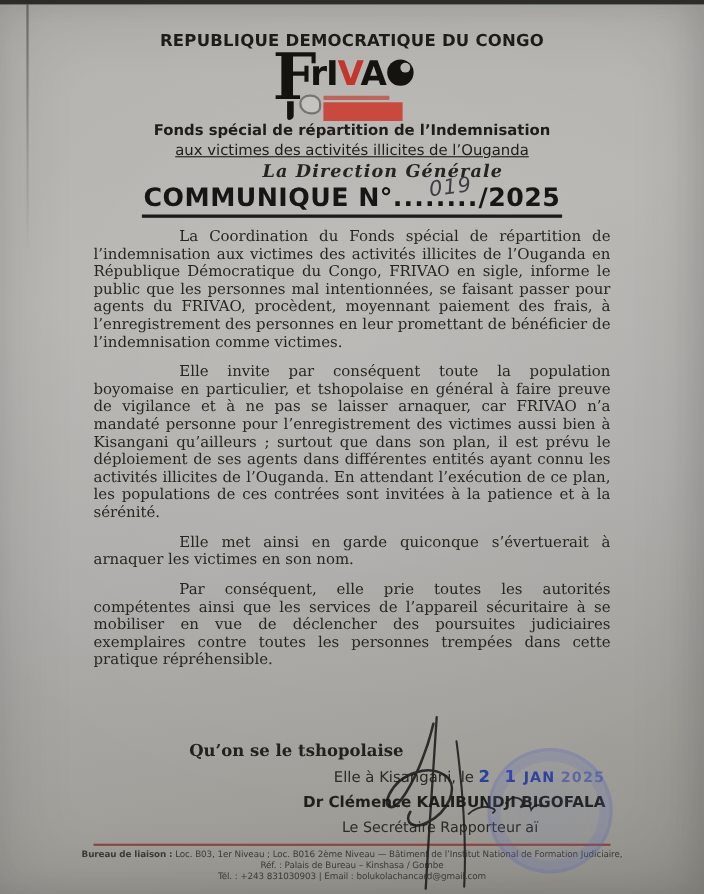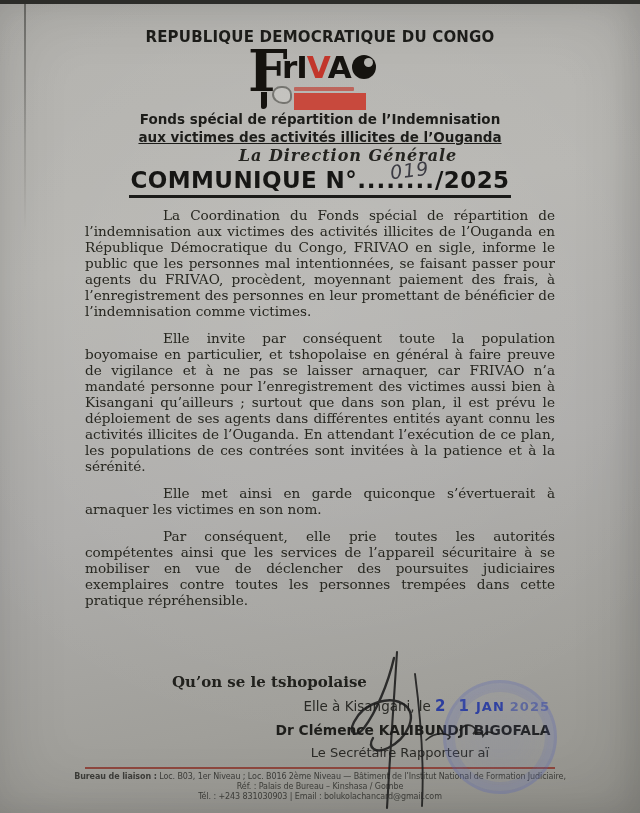--- a/index.html
+++ b/index.html
@@ -31,21 +31,21 @@
         position:relative;top:1px;margin-left:1px;}
   .lg-o::after{content:"";position:absolute;right:3px;top:3px;width:9px;height:9px;border-radius:50%;
         background:#b4b3af;}
   .lg-smalltext{position:absolute;left:46px;top:35px;width:60px;height:4px;background:#bf4a3f;opacity:.75;
         border-radius:1px;}
   .lg-redbar{position:absolute;left:46px;top:41px;width:72px;height:17px;background:#c8493d;}
   .lg-hand{position:absolute;left:24px;top:34px;width:16px;height:14px;border:2px solid #4a4a45;
         border-radius:50% 50% 40% 60%;opacity:.6;background:rgba(240,240,235,.35);}
 
   .org1{top:111px;font-weight:bold;font-size:13.5px;color:#1d1d1a;}
-  .org2{top:129px;font-weight:bold;font-size:13.5px;color:#1d1d1a;}
+  .org2{top:129px;font-weight:normal;font-size:13.5px;color:#1d1d1a;}
   .org2 span{text-decoration:underline;}
   .org3{top:146px;font-family:"DejaVu Serif",serif;font-style:italic;font-weight:bold;
         font-size:16px;letter-spacing:1px;color:#242420;padding-left:28px;}
 
   
   .title-wrap{top:167px;}
   .title{display:inline-block;position:relative;font-weight:bold;font-size:23px;letter-spacing:.4px;
         color:#161614;border-bottom:3px solid #1b1b19;padding:0 2px 2px 2px;}
   .t-dots{letter-spacing:1px;}
   .t-hand{position:absolute;right:82px;top:-8px;font-family:"DejaVu Sans",sans-serif;font-style:italic;

